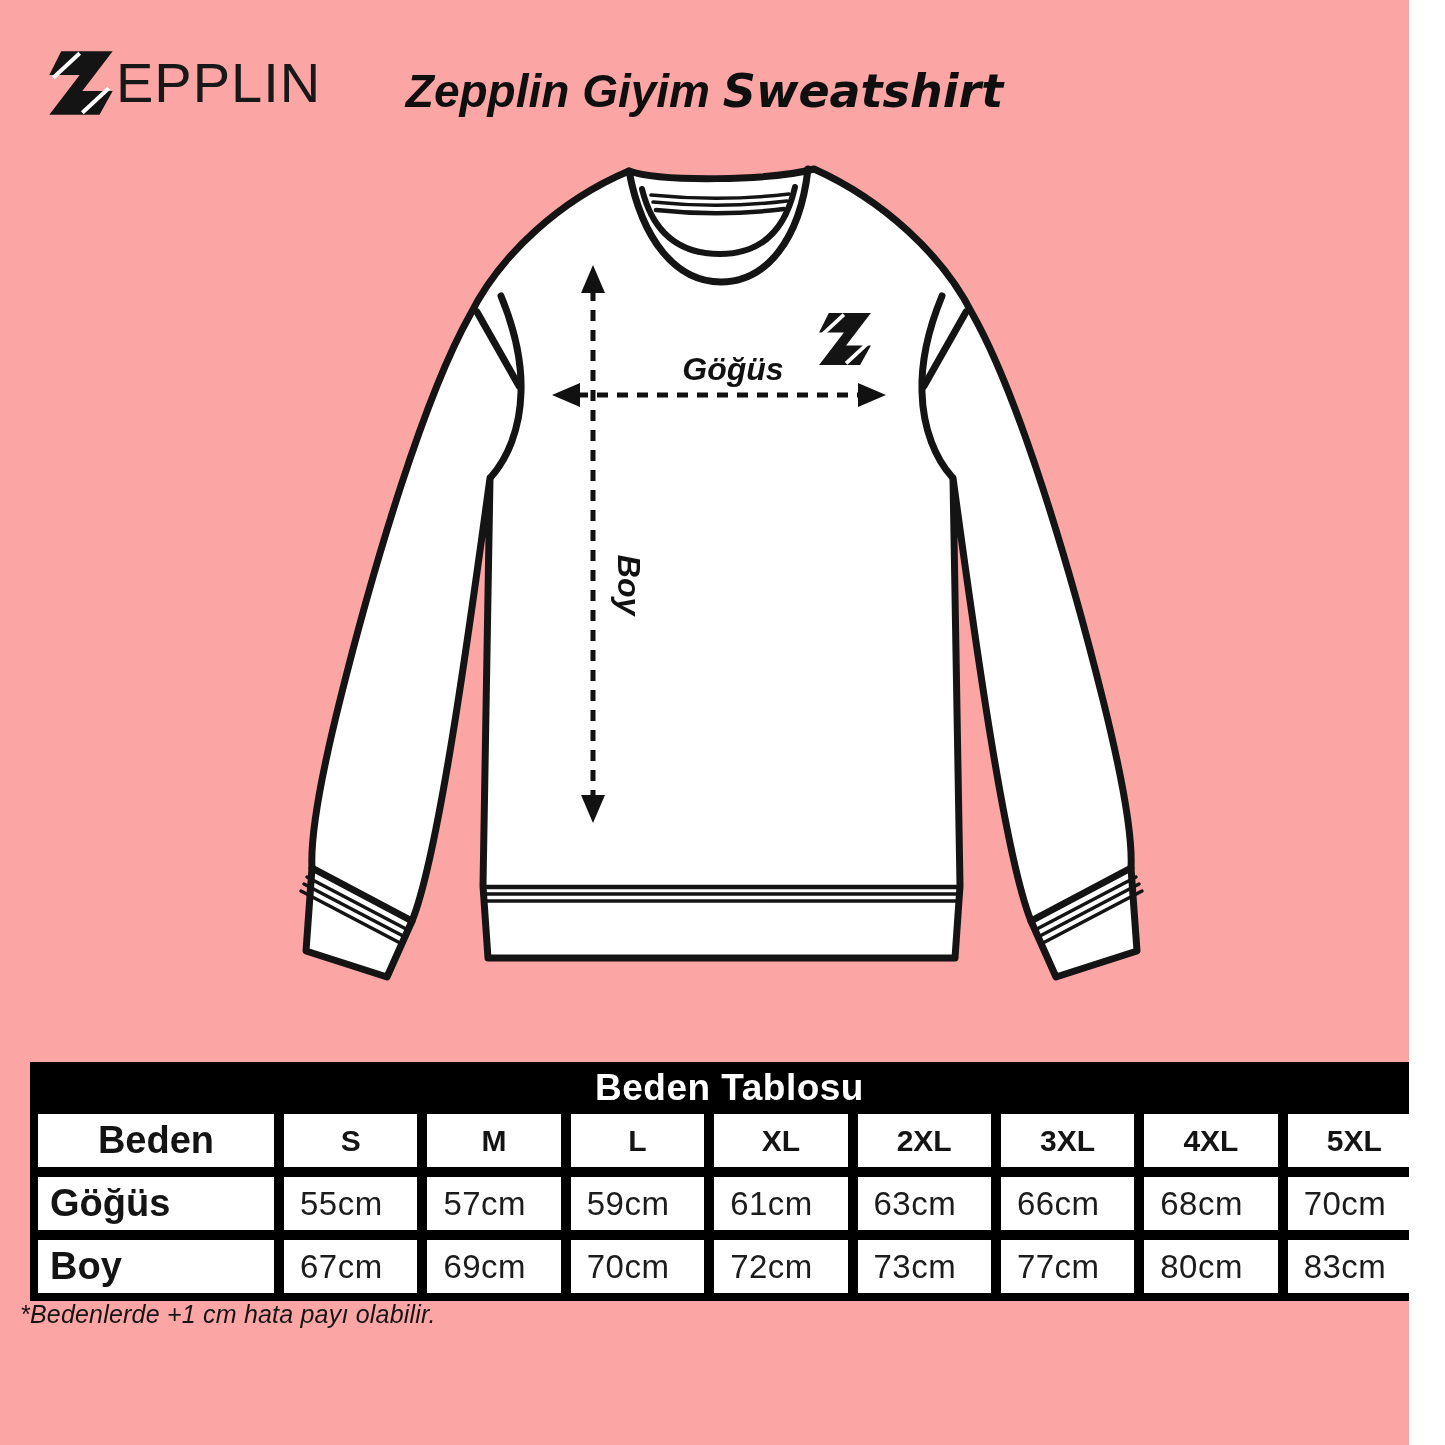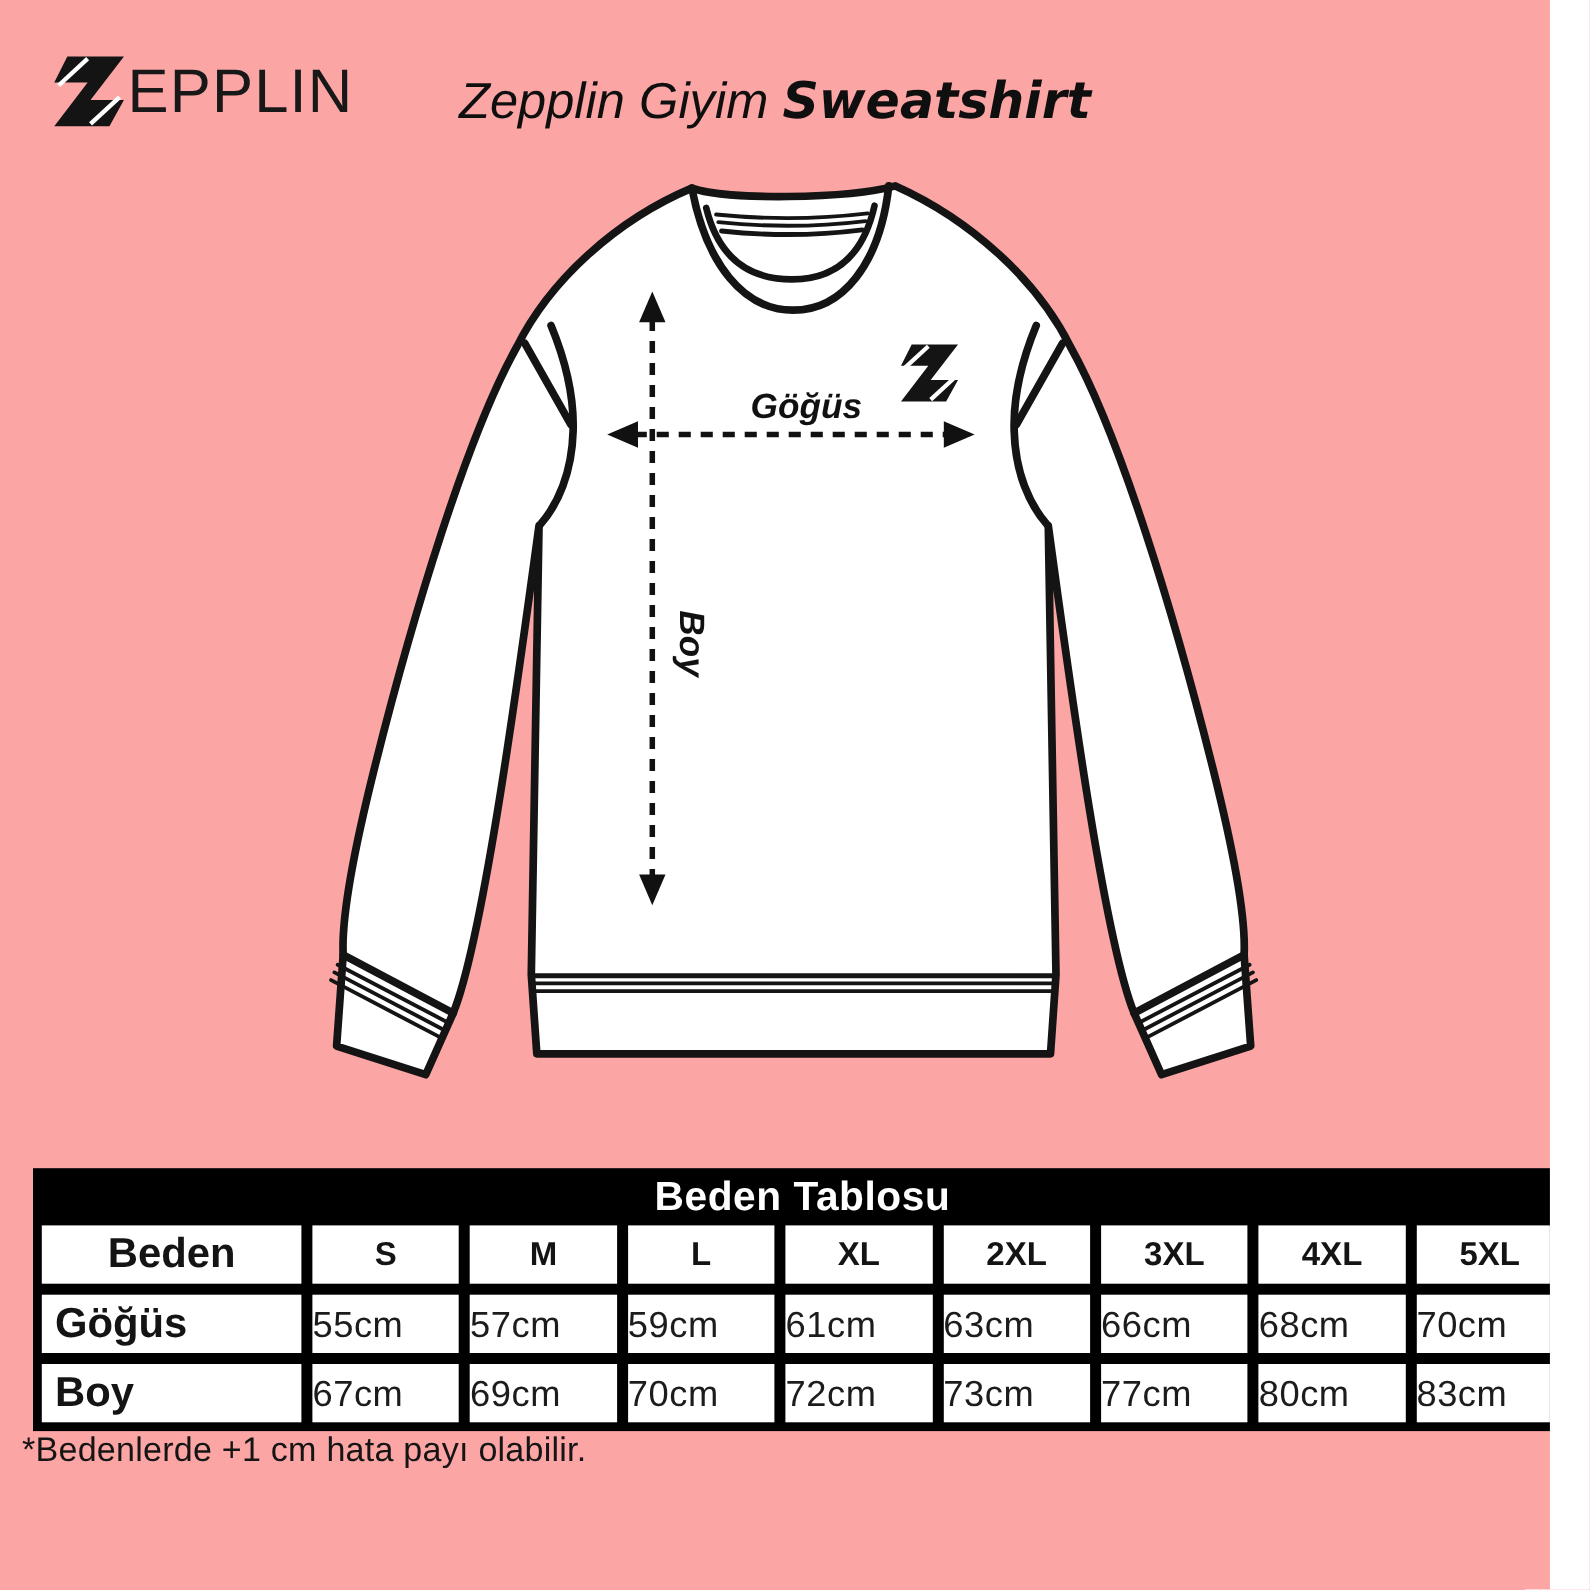--- a/index.html
+++ b/index.html
@@ -11,21 +11,21 @@
   .brand{position:absolute;left:44px;top:50px;display:flex;align-items:center;}
   .brand .zmark{width:74px;height:66px;display:block;}
   .wordmark{
     font-size:56px;font-weight:500;letter-spacing:1px;color:#181818;
     line-height:66px;margin-left:-2px;
   }
   .title{
     position:absolute;left:0;right:0;top:64px;text-align:center;
     font-style:italic;font-size:46px;color:#0f0f0f;white-space:nowrap;
   }
-  .title .t1{font-weight:400;font-family:"Liberation Sans",sans-serif;}
+  .title .t1{font-weight:700;font-family:"Liberation Sans",sans-serif;}
   .title .t2{font-weight:700;font-family:"DejaVu Sans",sans-serif;margin-left:0;}
   
   .drawing{position:absolute;left:0;top:0;width:1445px;height:1050px;}
   .outline{fill:#ffffff;stroke:#141414;stroke-width:7;stroke-linejoin:round;}
   .seam{fill:none;stroke:#141414;stroke-width:7;stroke-linecap:round;}
   .seam6{fill:none;stroke:#141414;stroke-width:6;stroke-linecap:round;}
   .rib{fill:none;stroke:#141414;stroke-width:3.5;stroke-linecap:round;}
   .rib4{fill:none;stroke:#141414;stroke-width:4.5;stroke-linecap:round;}
   .dash{fill:none;stroke:#111;stroke-width:5;stroke-dasharray:11 9;}
   .ah{fill:#111;stroke:none;}
@@ -40,23 +40,23 @@
   }
   .table-title{
     height:52px;display:flex;align-items:center;justify-content:center;
     color:#fff;font-weight:700;font-size:37px;letter-spacing:.5px;
   }
   .grid{display:grid;grid-template-columns:236px repeat(8,1fr);gap:10px;}
   .cell{background:#fff;height:53px;display:flex;align-items:center;color:#141414;}
   .cell.hdr{justify-content:center;font-weight:700;font-size:30px;}
   .cell.hdr-main{justify-content:center;font-weight:700;font-size:38px;}
   .cell.rowlab{padding-left:12px;font-weight:700;font-size:38px;}
-  .cell.val{font-weight:400;font-size:33px;letter-spacing:.5px;color:#1c1c1c;}
+  .cell.val{padding-left:16px;font-weight:400;font-size:33px;letter-spacing:.5px;color:#1c1c1c;}
   .footnote{
-    position:absolute;left:20px;top:1300px;font-size:31px;color:#151515;letter-spacing:.2px;
+    position:absolute;left:20px;top:1300px;font-size:25px;color:#151515;letter-spacing:.2px;font-style:italic;
   }
 </style>
 </head>
 <body>
 
 <div class="page">
 
   <div class="brand">
     <svg class="zmark" viewBox="0 0 100 100" aria-hidden="true">
       <path d="M 20,2 L 98,2 L 52,62 L 98,62 L 78,98 L 2,98 L 48,38 L 2,38 Z" fill="#141414"></path>

